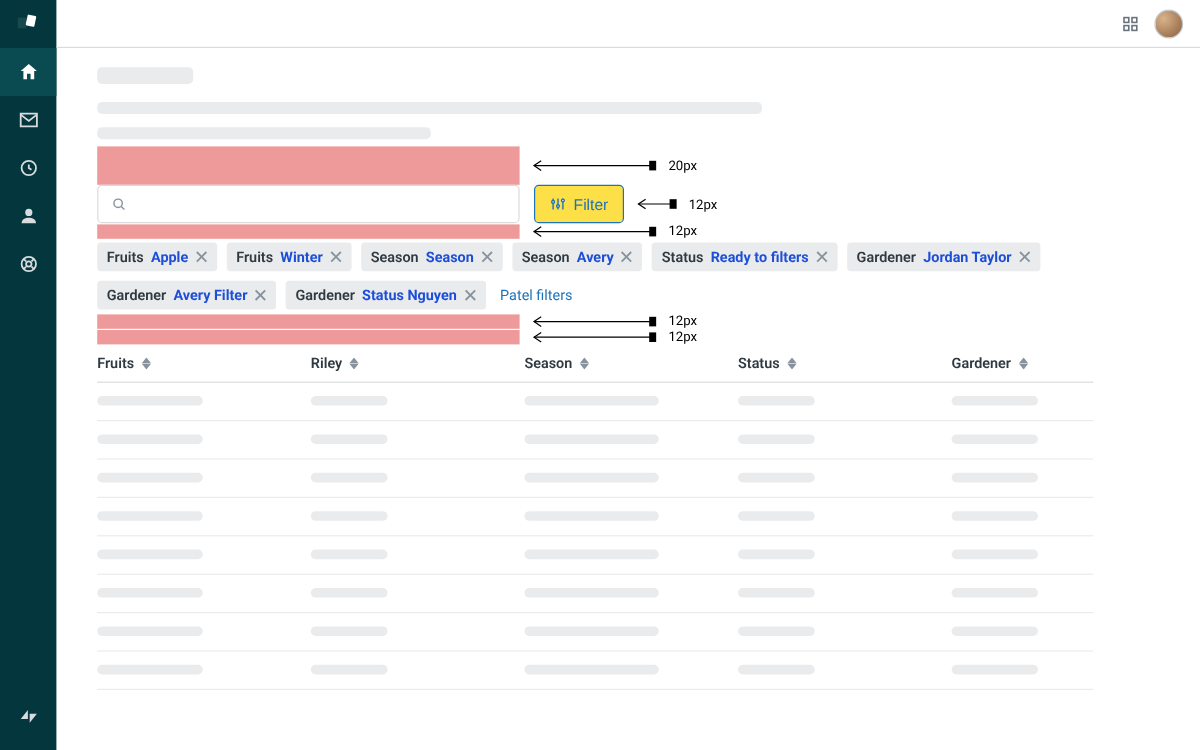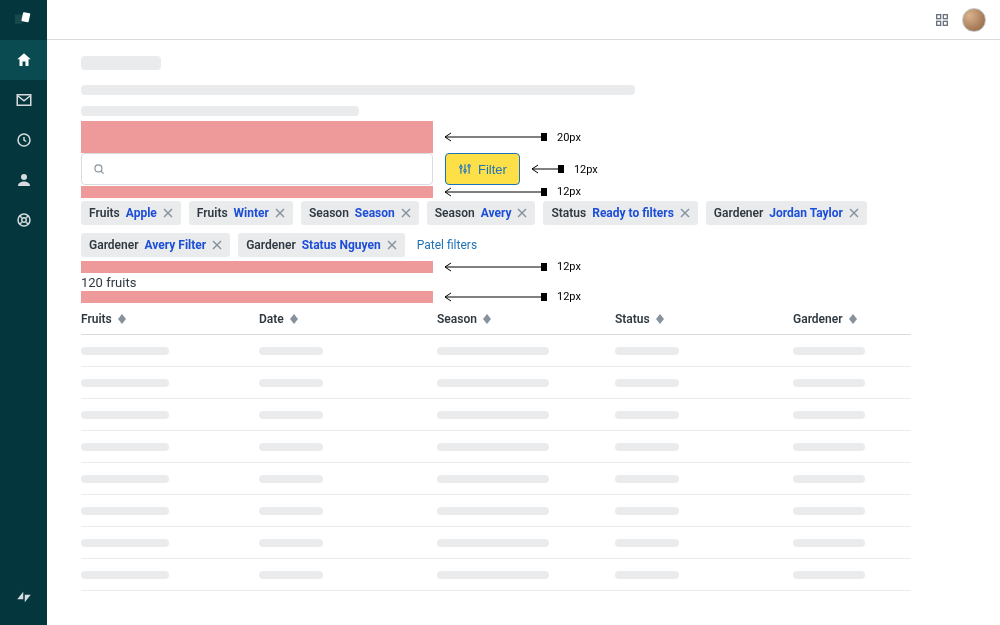--- a/index.html
+++ b/index.html
@@ -432,21 +432,20 @@
         <div class="spec-arrow">
           <svg width="104" viewBox="0 0 104 10">
               <line x1="2" y1="5" x2="102" y2="5" stroke="#000" stroke-width="1"></line>
               <polyline points="8,1 2,5 8,9" fill="none" stroke="#000"></polyline>
               <rect x="98" y="1" width="6" height="8" fill="#000"></rect>
             </svg>
         </div>
         <span class="spec-label">12px</span>
       </div>
 
-      <div class="count-text">120 fruits</div>
 
       <div class="spec-row">
         <div class="red-spacer h12"></div>
         <div class="spec-arrow">
           <svg width="104" viewBox="0 0 104 10">
               <line x1="2" y1="5" x2="102" y2="5" stroke="#000" stroke-width="1"></line>
               <polyline points="8,1 2,5 8,9" fill="none" stroke="#000"></polyline>
               <rect x="98" y="1" width="6" height="8" fill="#000"></rect>
             </svg>
         </div>
@@ -460,21 +459,21 @@
               <span class="sort">
                 <svg viewBox="0 0 8 5">
                   <polygon points="4,0 8,5 0,5" fill="currentColor"></polygon>
                 </svg>
                 <svg viewBox="0 0 8 5">
                   <polygon points="0,0 8,0 4,5" fill="currentColor"></polygon>
                 </svg>
               </span>
             </div>
             <div class="th">
-              <span>Date</span>
+              <span>Riley</span>
               <span class="sort">
                 <svg viewBox="0 0 8 5">
                   <polygon points="4,0 8,5 0,5" fill="currentColor"></polygon>
                 </svg>
                 <svg viewBox="0 0 8 5">
                   <polygon points="0,0 8,0 4,5" fill="currentColor"></polygon>
                 </svg>
               </span>
             </div>
             <div class="th">

